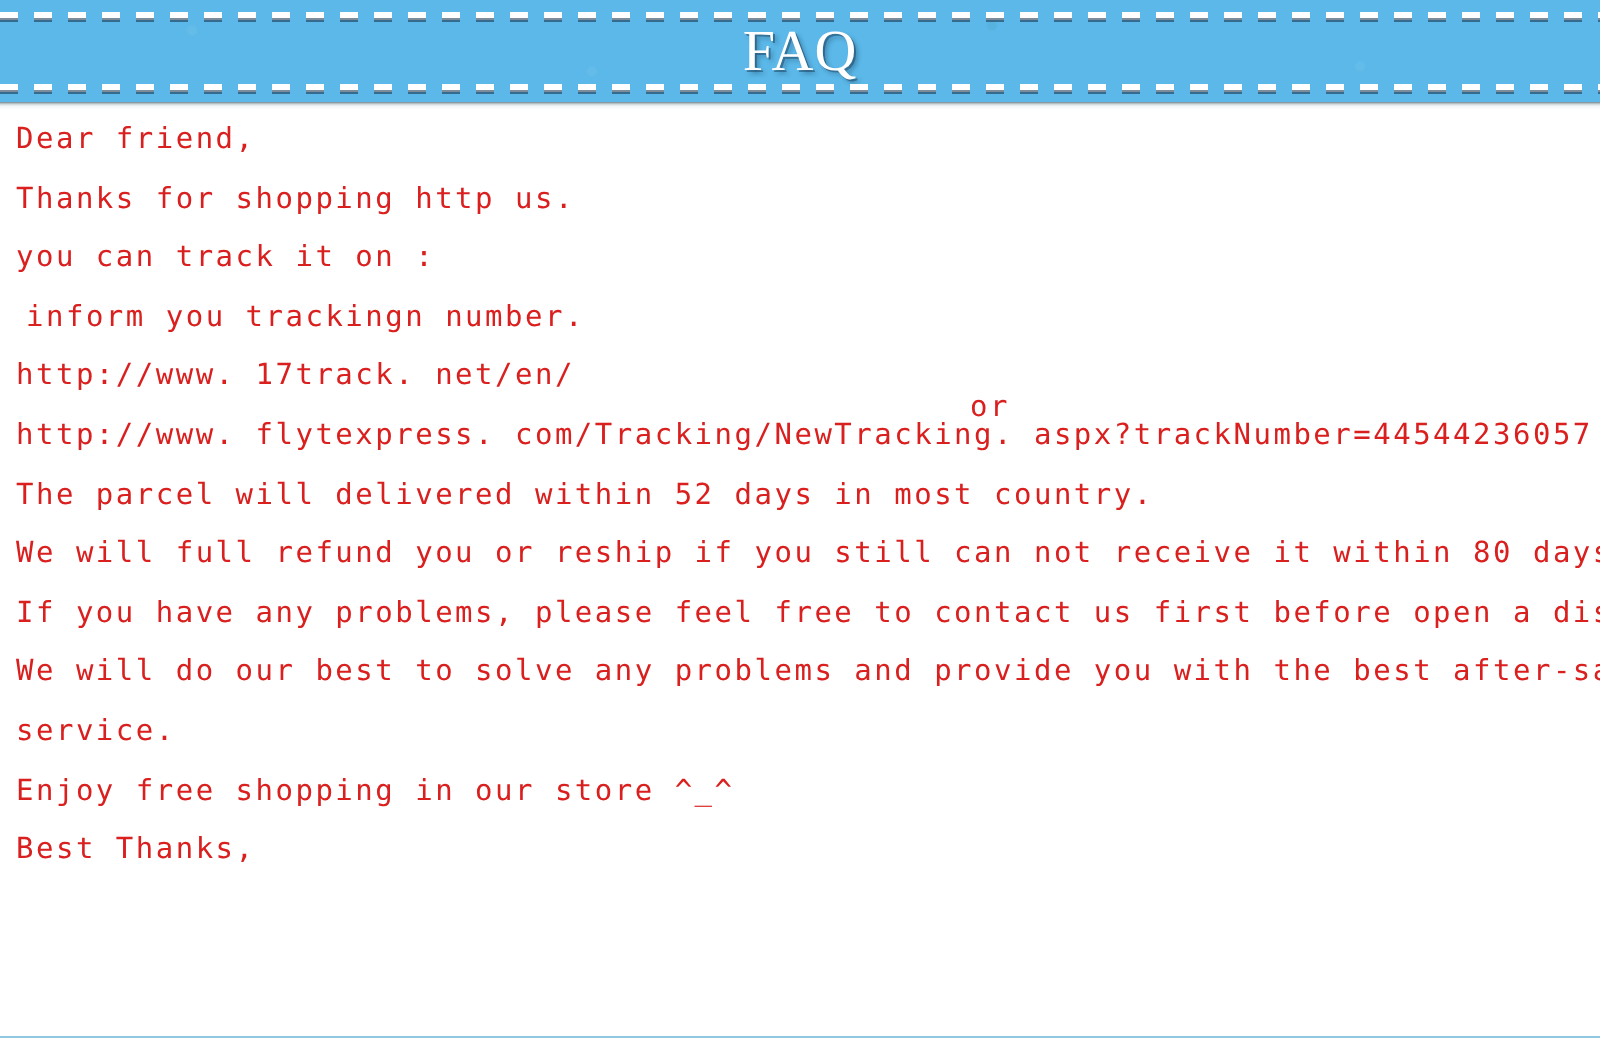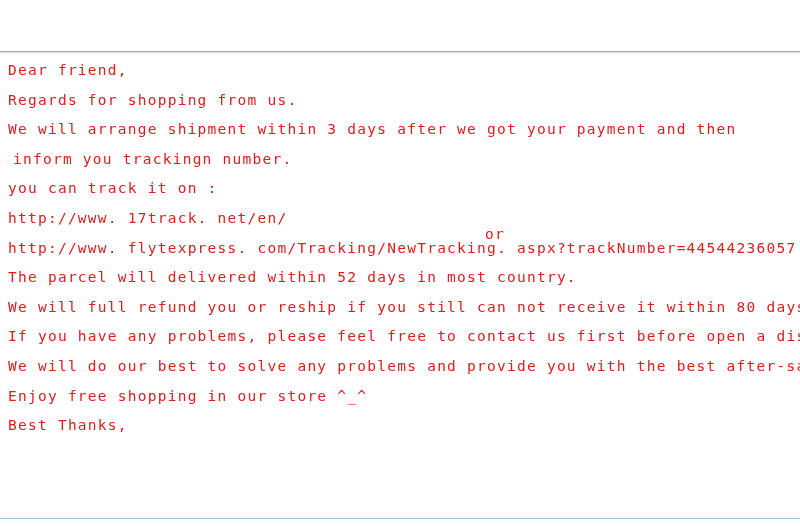--- a/index.html
+++ b/index.html
@@ -133,33 +133,38 @@
     width: 800px;
     height: 1px;
     background: #8fc9e0;
   }
 </style>
 </head>
 <body>
 
 <div class="page">
 
+  <div class="banner">
+    <div class="stitch stitch-top"></div>
+    <div class="banner-title">FAQ</div>
+    <div class="stitch stitch-bottom"></div>
+  </div>
   <div class="banner-shadow"></div>
 
   <div class="body-text">
       <div class="line">Dear friend,</div>
-      <div class="line">Regards for shopping from us.</div>
-      <div class="line">We will arrange shipment within 3 days after we got your payment and then</div>
+      <div class="line">Thanks for shopping http us.</div>
+      <div class="line">you can track it on :</div>
       <div class="line indent">inform you trackingn number.</div>
-      <div class="line">you can track it on :</div>
       <div class="line">http://www. 17track. net/en/<span class="tail">or</span></div>
       <div class="line">http://www. flytexpress. com/Tracking/NewTracking. aspx?trackNumber=44544236057</div>
       <div class="line">The parcel will delivered within 52 days in most country.</div>
       <div class="line">We will full refund you or reship if you still can not receive it within 80 days.</div>
       <div class="line">If you have any problems, please feel free to contact us first before open a dispute.</div>
       <div class="line">We will do our best to solve any problems and provide you with the best after-sale</div>
+      <div class="line">service.</div>
       <div class="line">Enjoy free shopping in our store ^_^</div>
       <div class="line">Best Thanks,</div>
     </div>
 
   <div class="bottom-rule"></div>
 
 </div>
 
 </body></html>

